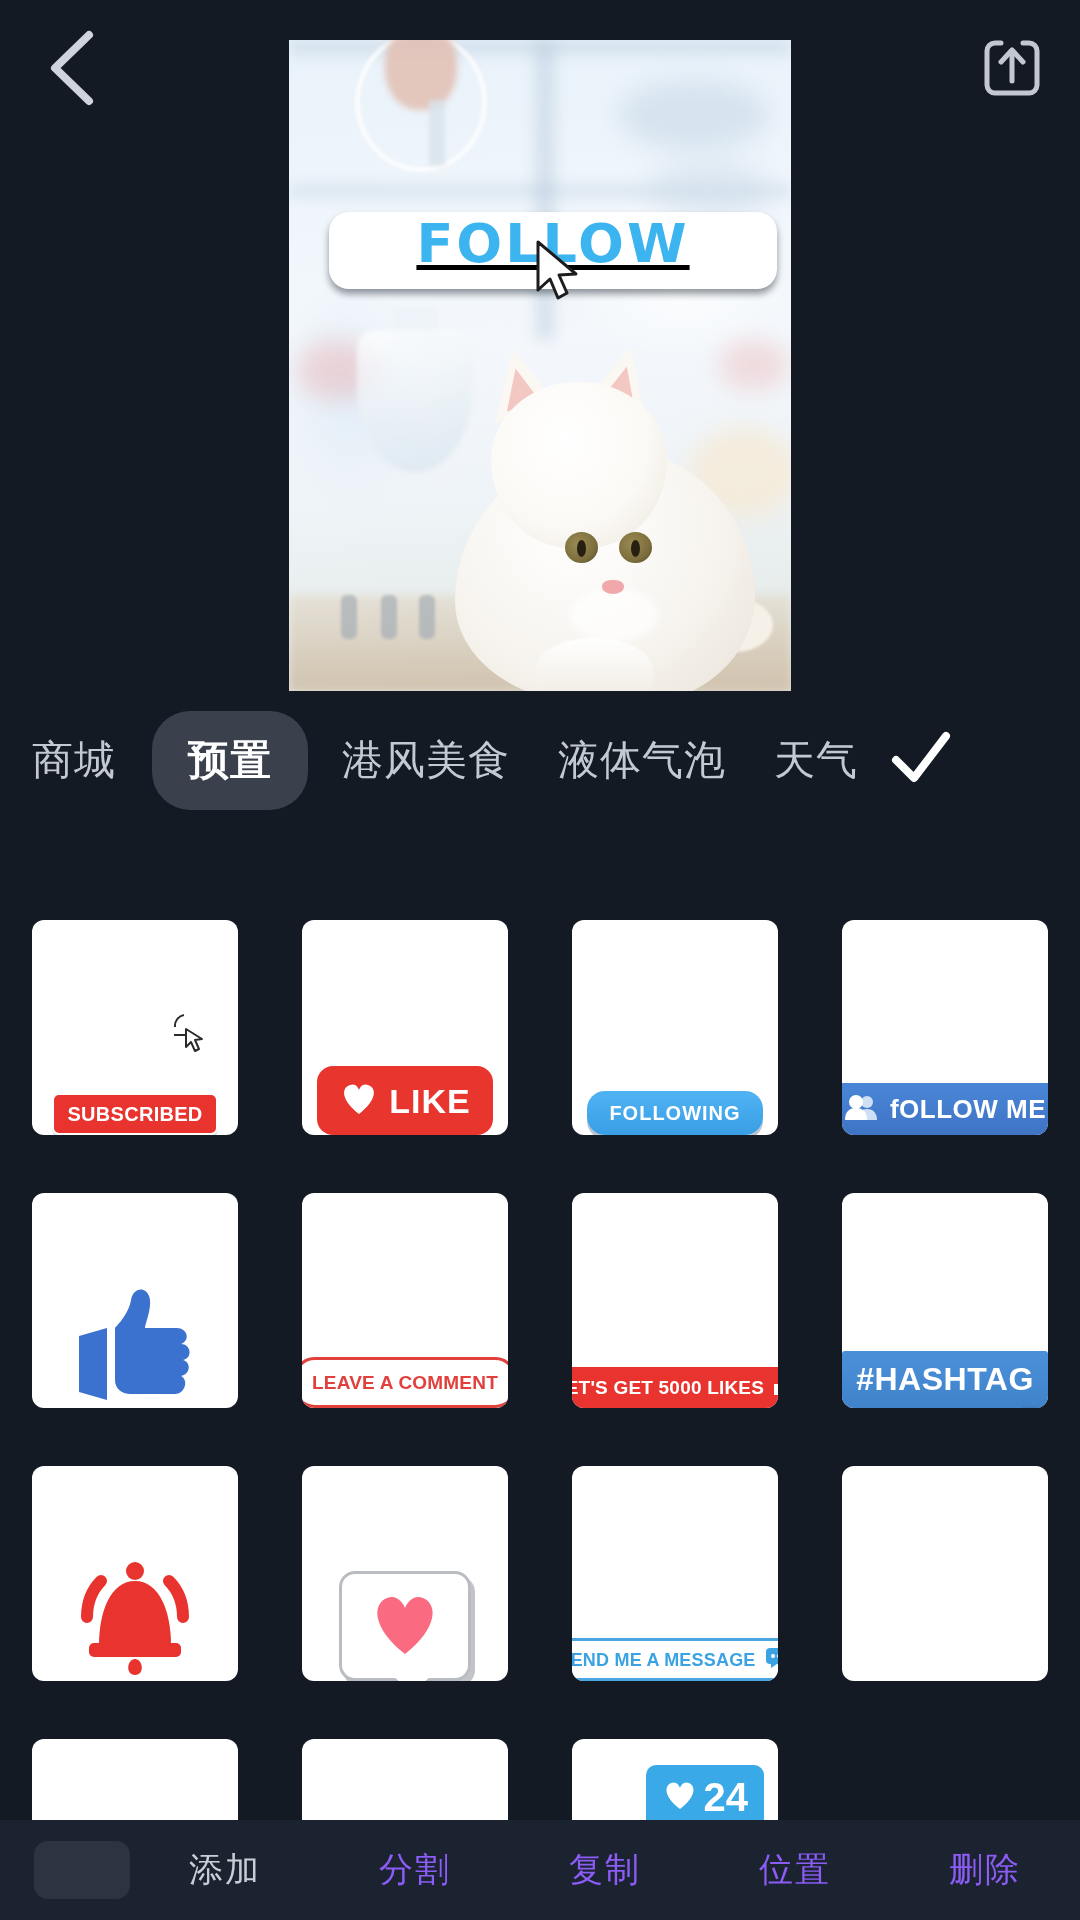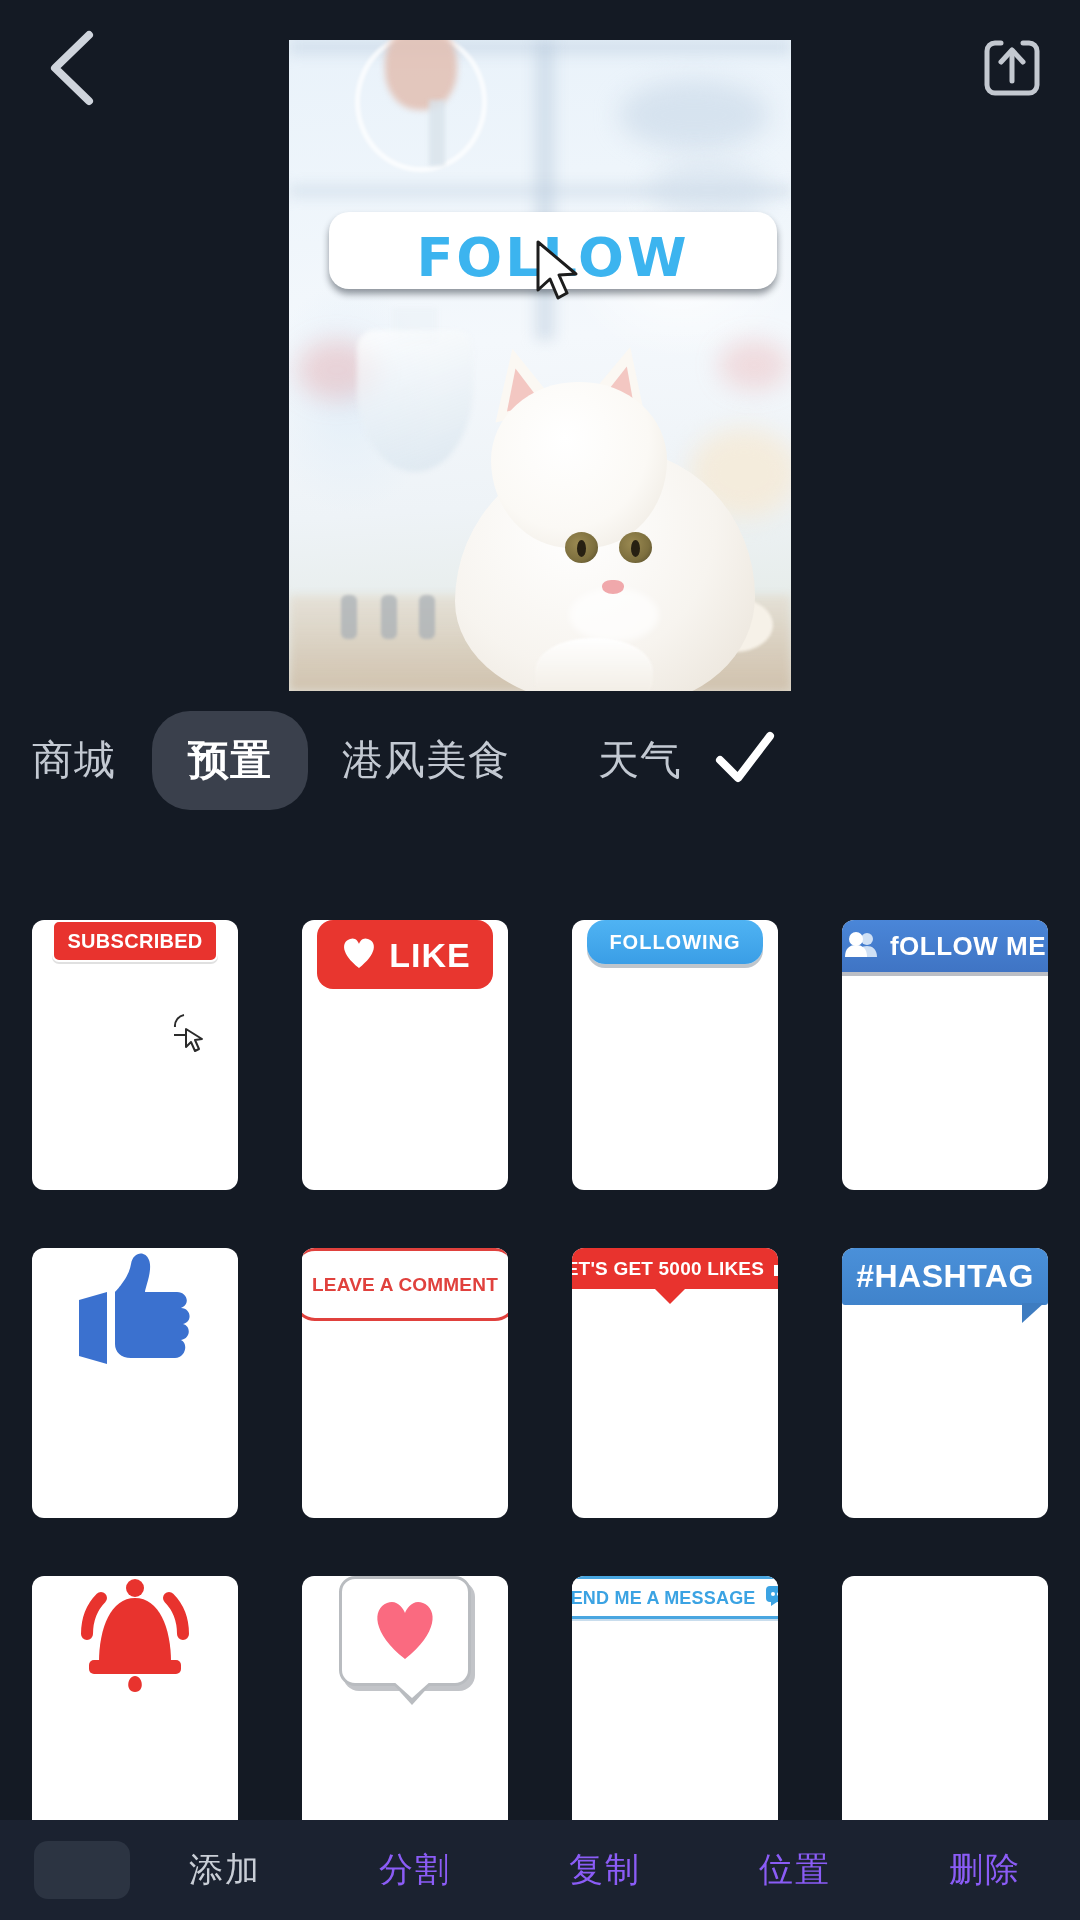--- a/index.html
+++ b/index.html
@@ -127,21 +127,21 @@
   .tail{
     position:absolute; left:248px; top:300px; width:76px; height:54px;
     background:#f6f1e8; border-radius:50%; filter:blur(1.4px);
   }
 
   
   .follow-sticker{
     position:absolute; left:40px; top:172px; width:448px; height:77px;
     background:#ffffff; border-radius:20px;
     box-shadow:0 5px 7px rgba(20,28,40,.45);
-    display:flex; align-items:flex-end; justify-content:center;
+    display:flex; align-items:flex-start; justify-content:center;text-decoration:underline;
   }
   .follow-text{
     font-size:54px; font-weight:bold; color:#3cb4ef;
     letter-spacing:3px; font-family:"DejaVu Sans",sans-serif;
   }
   .cursor-arrow{ position:absolute; left:245px; top:200px; }
 
   
   .tabbar{
     position:absolute; top:700px; left:0; width:1080px; height:120px;
@@ -158,22 +158,22 @@
   .tab-check{ display:flex; align-items:center; justify-content:center; }
 
   
   .grid{
     position:absolute; top:920px; left:0; width:1080px; height:950px;
     display:grid; grid-template-columns:repeat(4,1fr);
     row-gap:58px; column-gap:0; justify-items:center;
     overflow:hidden;
   }
   .cell{
-    width:206px; height:270px; background:#ffffff; border-radius:12px;
-    display:flex; align-items:flex-start; justify-content:center;
+    width:206px; height:215px; background:#ffffff; border-radius:12px;
+    display:flex; align-items:flex-end; justify-content:center;
     position:relative; overflow:hidden;
   }
 
   
   .pill{
     display:inline-flex; align-items:center; gap:10px;
     font-weight:bold; white-space:nowrap; line-height:1;
   }
   .pill-red-solid{
     background:#e8332e; color:#fff; border-radius:7px;
@@ -189,21 +189,21 @@
     border-radius:18px; padding:12px 22px; font-size:20px; letter-spacing:1px;
     box-shadow:0 4px 0 rgba(70,90,110,.35);
   }
   .pill-followme{
     background:linear-gradient(180deg,#4a86d8,#3f74c4); color:#fff;
     border-radius:13px; padding:10px 16px; font-size:26px; letter-spacing:.5px;
     box-shadow:0 4px 0 rgba(60,70,90,.35);
   }
   .pill-outline-red{
     border:3px solid #e0413d; color:#e0413d; background:#fff;
-    border-radius:22px; padding:24px 16px; font-size:19px; letter-spacing:.2px;
+    border-radius:22px; padding:13px 16px; font-size:19px; letter-spacing:.2px;
   }
   .pill-outline-blue{
     border:3px solid #49a6e0; color:#3ba3e3; background:#fff;
     border-radius:10px; padding:7px 12px; font-size:18px; letter-spacing:.2px;
     box-shadow:0 2px 0 rgba(120,170,210,.4);
   }
   .bubble-red{
     background:#e8332e; color:#fff; border-radius:8px;
     padding:9px 12px; font-size:19px; letter-spacing:.2px; position:relative;
   }
@@ -359,20 +359,21 @@
 </div>
 
 <div class="tabbar">
   <div style="width:28px"></div>
   <div class="tab">商城</div>
   <div style="width:32px"></div>
   <div class="tab active">预置</div>
   <div style="width:30px"></div>
   <div class="tab">港风美食</div>
   <div style="width:40px"></div>
+  <div class="tab">液体气泡</div>
   <div style="width:40px"></div>
   <div class="tab">天气</div>
   <div style="width:28px"></div>
   <div class="tab-check">
     <span>
       <svg width="62" height="56" viewBox="0 0 62 56">
         <polyline points="6,30 24,48 56,6" fill="none" stroke="#ffffff" stroke-width="8" stroke-linecap="round" stroke-linejoin="round"></polyline>
       </svg>
     </span>
   </div>

